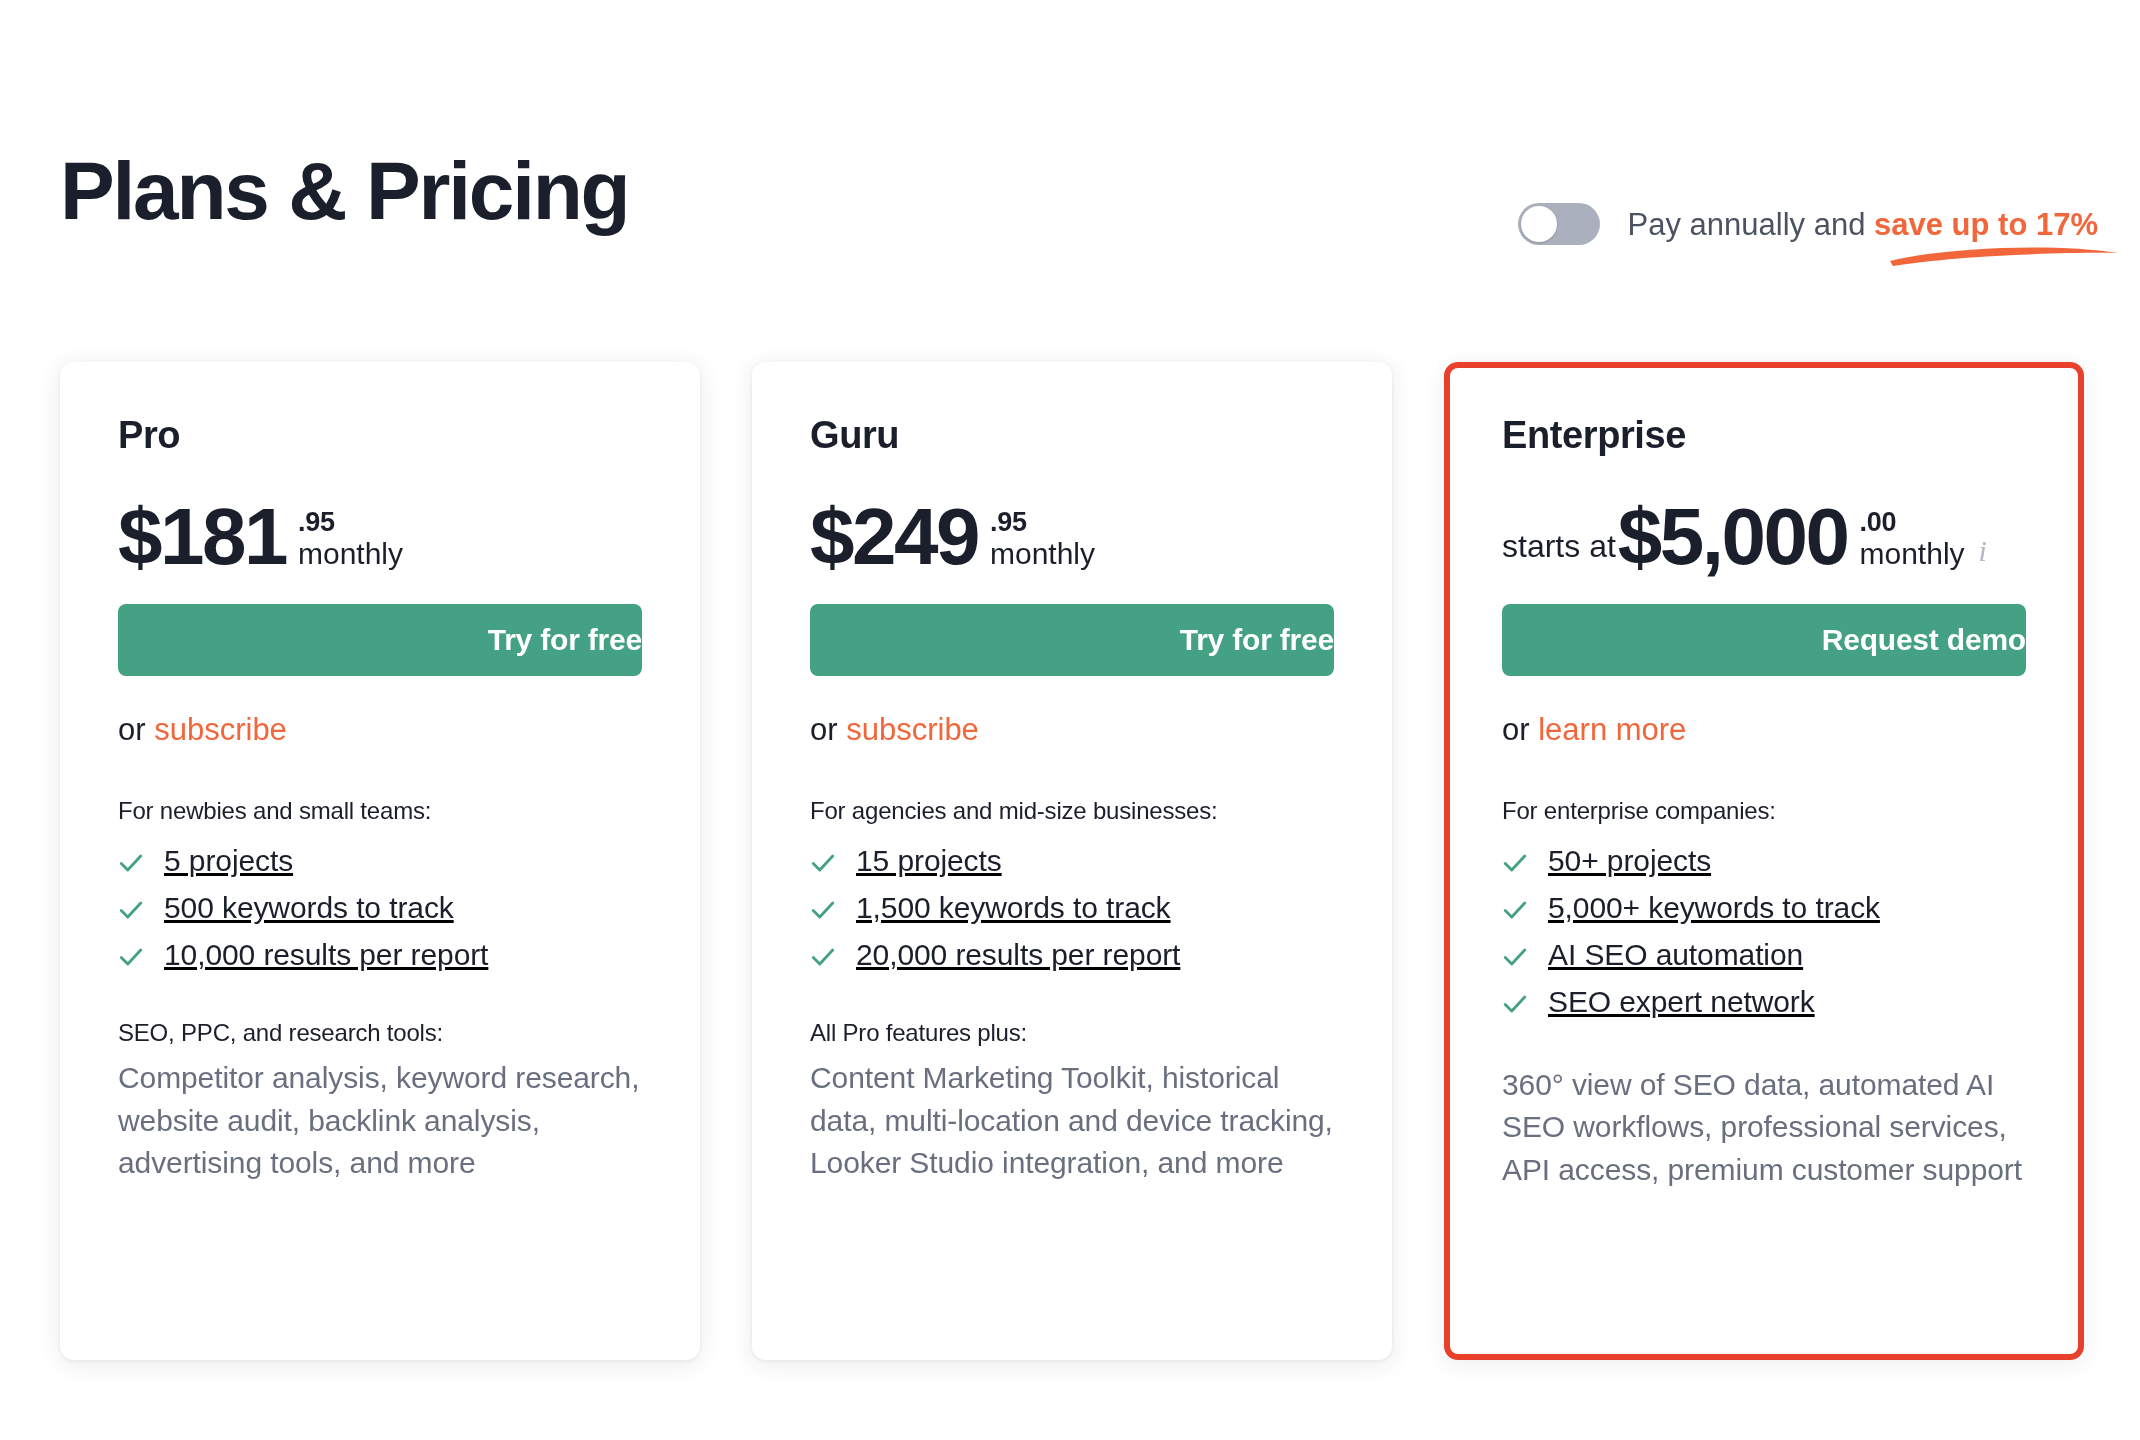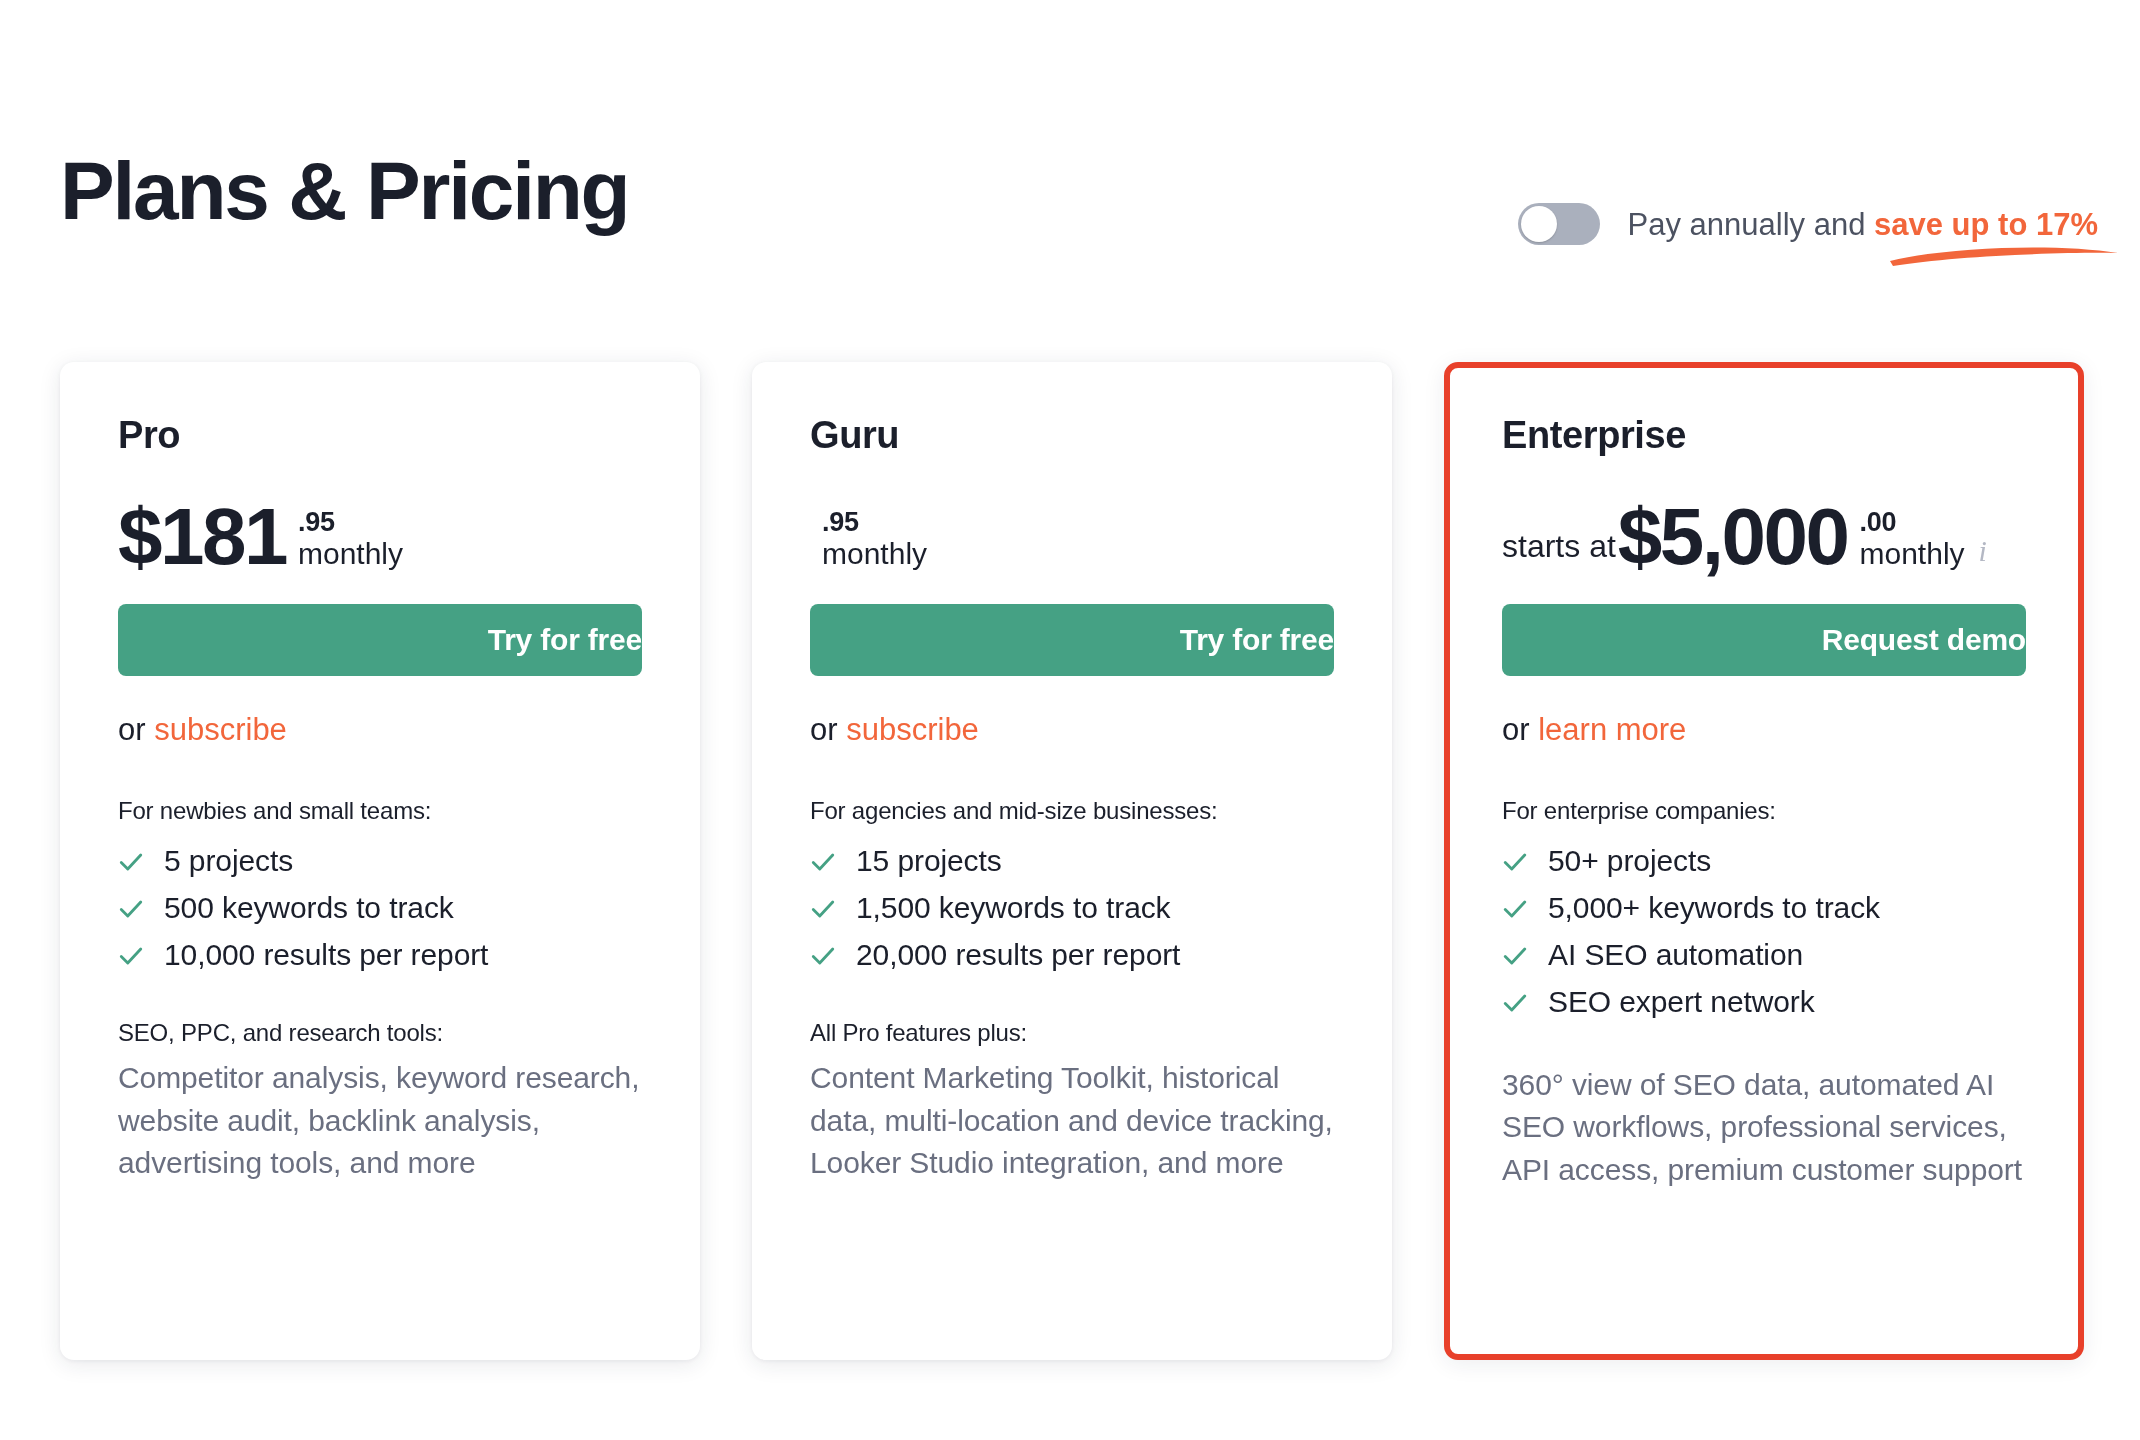--- a/index.html
+++ b/index.html
@@ -213,23 +213,24 @@
     font-weight: normal;
     color: #1b1f2b;
     line-height: 1.36;
     letter-spacing: -0.2px;
     margin-bottom: 16px;
   }
 
   .feature-list { list-style: none; margin-bottom: 46px; }
   .feature-item {
     display: flex;
-    align-items: flex-start;
+    align-items: center;
     margin-bottom: 14px;
     line-height: 1;
+    text-decoration: underline;
   }
   .check-icon {
     flex: 0 0 auto;
     width: 26px;
     height: 26px;
     margin-right: 20px;
     margin-top: 5px;
   }
   .feature-text {
     font-size: 30px;
@@ -310,20 +311,21 @@
       <div class="desc-block">
         <div class="section-head">SEO, PPC, and research tools:</div>
         <div class="desc-body">Competitor analysis, keyword research, website audit, backlink analysis, advertising tools, and more</div>
       </div>
     </div>
 
     <div class="card guru">
       <div class="plan-name">Guru</div>
 
       <div class="price-row">
+        <span class="price-main">$249</span>
         <span class="price-side">
           <span class="price-cents">.95</span>
           <span class="price-period">monthly</span>
         </span>
       </div>
 
       <button class="cta-button">Try for free</button>
 
       <div class="alt-line"><span>or </span><span class="alt-link">subscribe</span></div>
 

